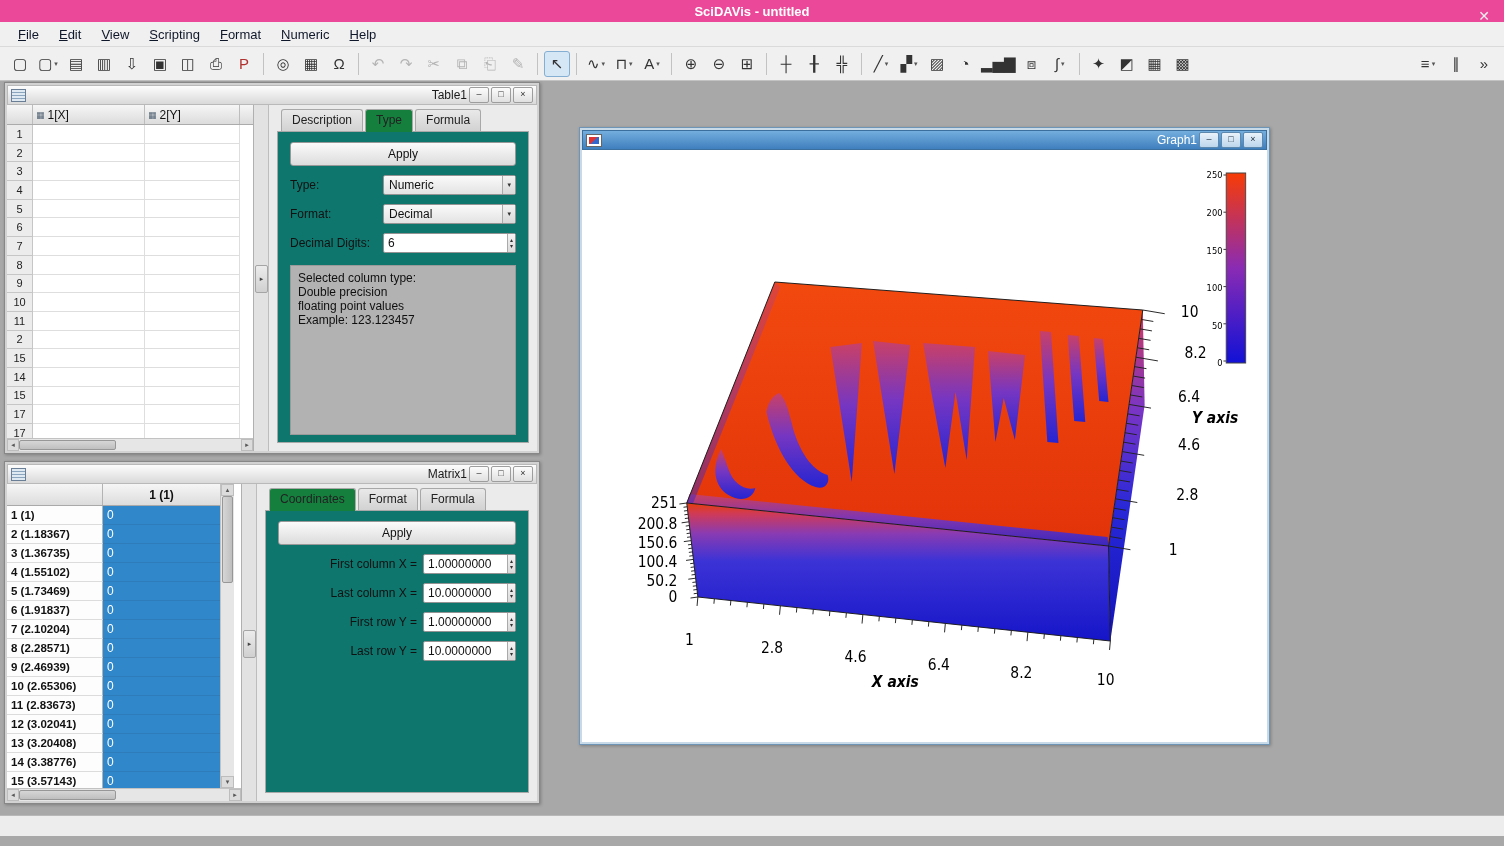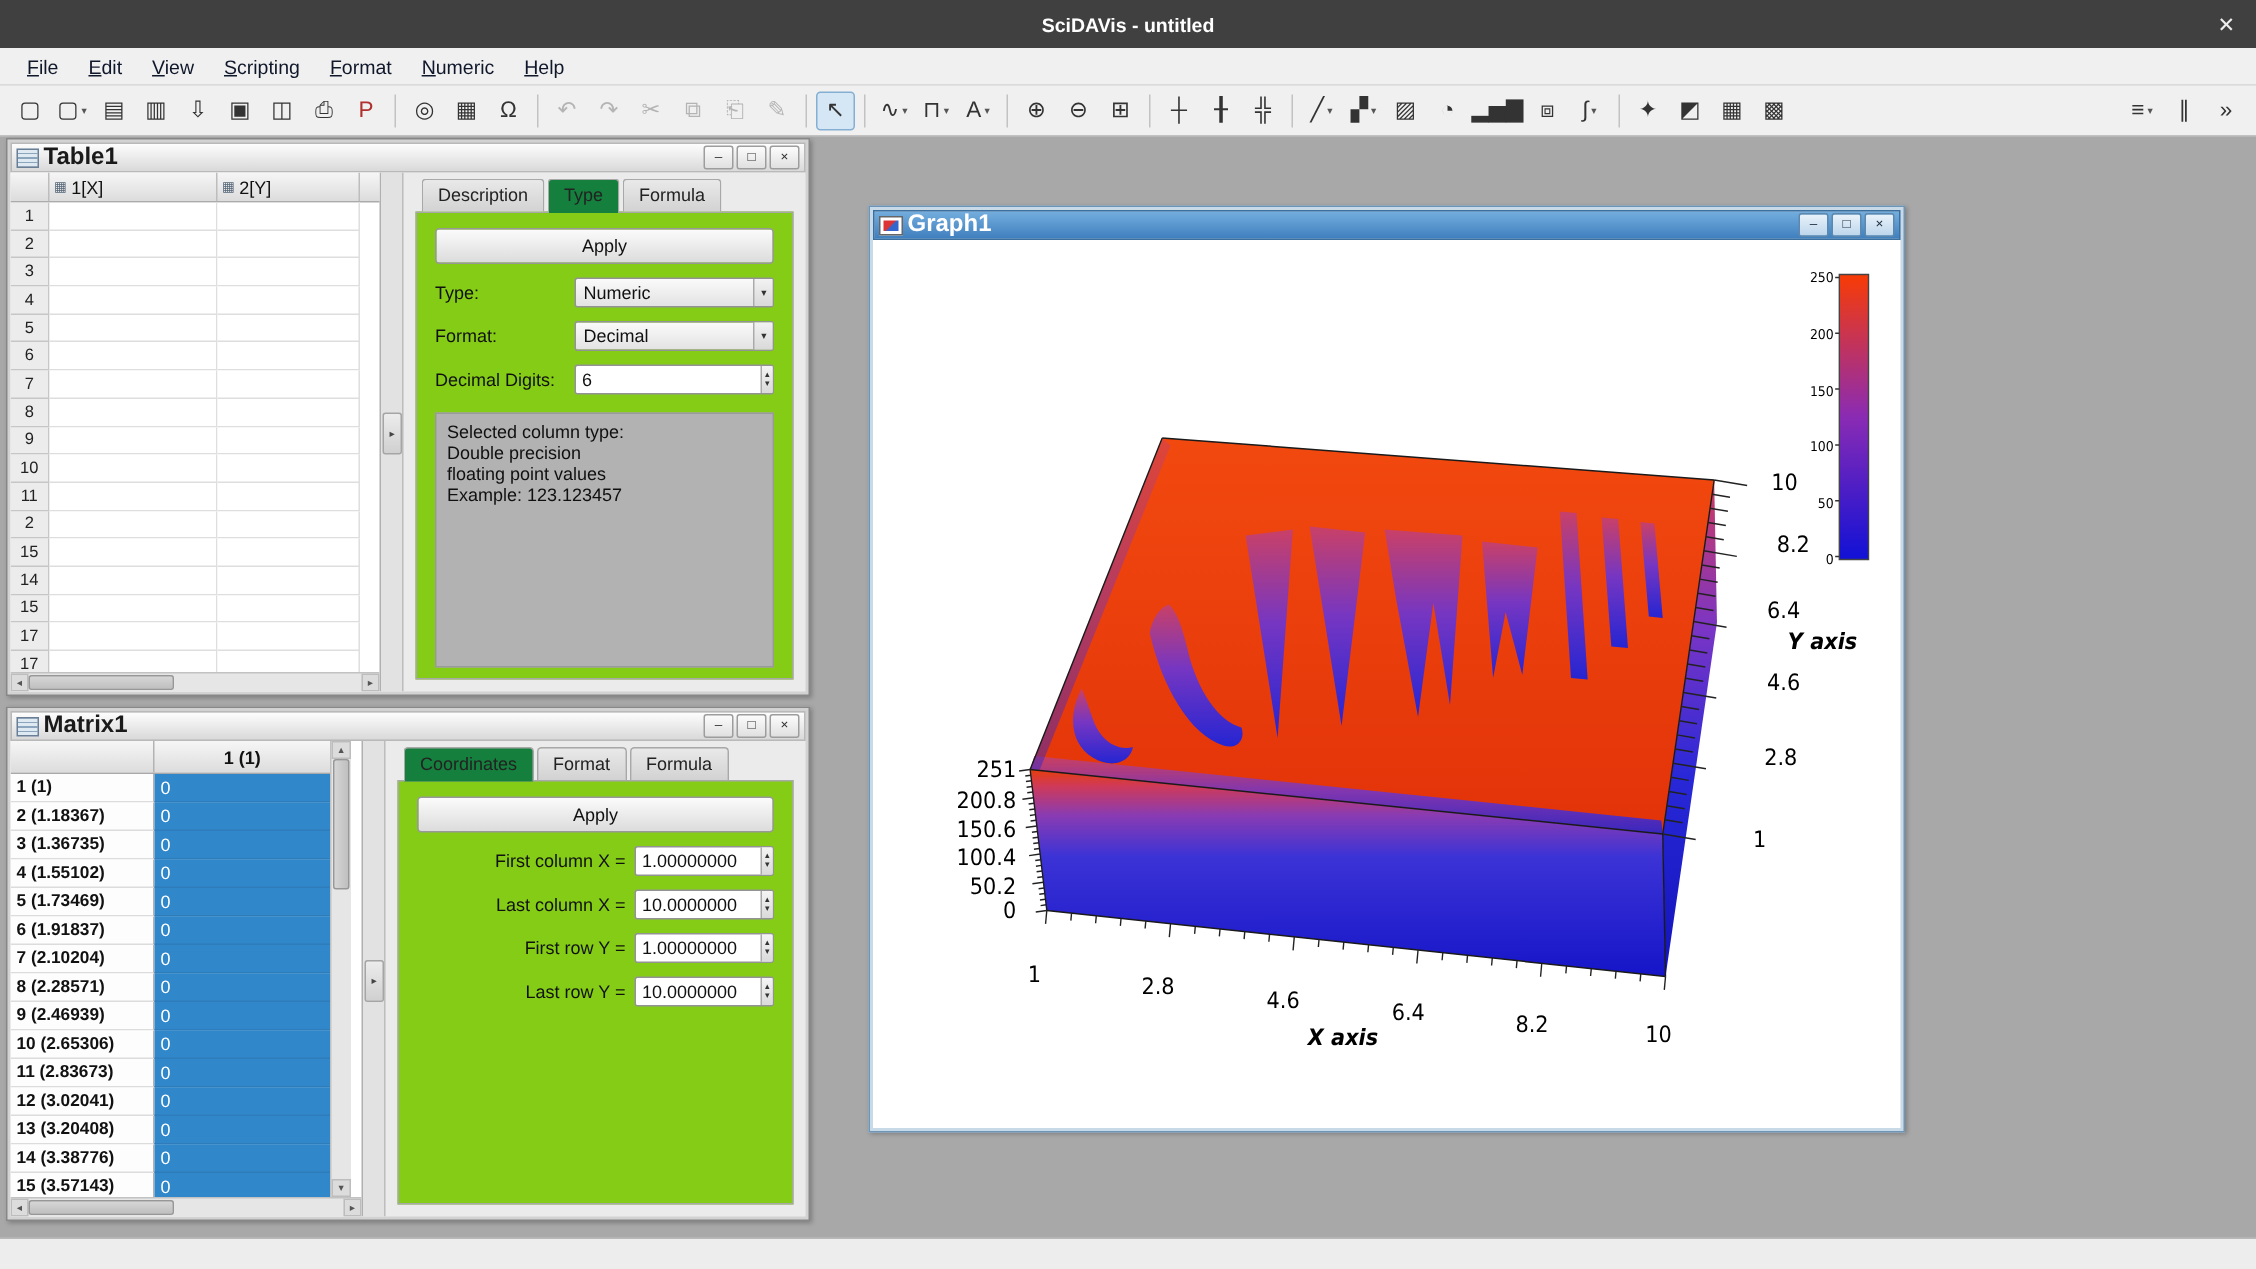--- a/index.html
+++ b/index.html
@@ -1,20 +1,20 @@
 <!DOCTYPE html>
 <html><head>
 <meta charset="utf-8">
 <style>
   html,body{margin:0;padding:0}
   body{width:1504px;height:846px;position:relative;overflow:hidden;
        font-family:"Liberation Sans","DejaVu Sans",sans-serif;background:#a8a8a8;font-size:13px;color:#111}
 
   
-  .titlebar{height:32px;background:#404040;color:#fff;display:flex;align-items:center;justify-content:center;position:relative}
+  .titlebar{height:22px;background:#ec4899;color:#fff;display:flex;align-items:center;justify-content:center;position:relative}
   .apptitle{font-weight:bold;font-size:13px}
   .appclose{position:absolute;right:14px;top:8px;font-size:14px;color:#eee;cursor:default}
 
   
   .menubar{height:24px;background:#f0f0f0;border-bottom:1px solid #dadada;display:flex;align-items:center;padding-left:8px}
   .menu-item{display:block;padding:3px 10px;color:#0f172a}
   .menu-item::first-letter{text-decoration:underline}
 
   
   .toolbar{height:33px;background:#f0f0f0;border-bottom:1px solid #c2c2c2;display:flex;align-items:center;padding:0 6px}
@@ -28,21 +28,21 @@
   .tsep{width:1px;height:22px;background:#c2c2c2;margin:0 5px}
 
   
   .mdi{position:relative;height:734px;background:#a8a8a8}
 
   
   .window{position:absolute;box-sizing:border-box;border:1px solid #878787;background:#d2d2d2;padding:2px;
           display:flex;flex-direction:column;box-shadow:1px 1px 3px rgba(0,0,0,.25)}
   .win-titlebar{height:20px;flex:0 0 20px;display:flex;align-items:center;padding:0 3px;
                 background:linear-gradient(#fdfdfd,#d9d9d9);border:1px solid #b9b9b9;box-sizing:border-box}
-  .win-title{flex:1;text-align:left;font-weight:bold;font-size:16px;color:#1a1a1a}
+  .win-title{flex:1;text-align:right;font-weight:normal;font-size:12px;color:#1a1a1a}
   .win-btn{width:18px;height:14px;margin-left:2px;border:1px solid #9d9d9d;border-radius:2px;
            background:linear-gradient(#fcfcfc,#e0e0e0);font-size:9px;line-height:12px;text-align:center;color:#333;cursor:default}
   .grid-icon{width:13px;height:11px;margin-right:3px;border:1px solid #6a7f96;
              background:repeating-linear-gradient(#dfe9f2 0 2px,#8aa5bd 2px 3px),#dfe9f2}
   .win-body{flex:1;display:flex;background:#ebebeb;overflow:hidden;position:relative}
 
   
   .win-graph{border-color:#6e94b6;background:#c8d9e8}
   .win-graph .win-titlebar{background:linear-gradient(#74aede,#3f7fbe);border-color:#3a6f9e}
   .win-graph .win-title{color:#fff}
@@ -81,21 +81,21 @@
   .splitter .grip{position:absolute;left:1px;width:11px;height:26px;top:calc(50% - 13px);
                   background:linear-gradient(#ececec,#d0d0d0);border:1px solid #a5a5a5;border-radius:2px;
                   display:flex;align-items:center;justify-content:center;font-size:7px;color:#444}
 
   
   .panel{flex:1;display:flex;flex-direction:column;padding:4px 8px 8px;box-sizing:border-box;min-width:0}
   .tabs{display:flex;margin-left:4px;position:relative;z-index:2}
   .tab{padding:3px 10px 4px;font-size:12px;background:linear-gradient(#e9e9e9,#d2d2d2);border:1px solid #a8a8a8;
        border-bottom:none;border-radius:3px 3px 0 0;margin-right:2px;color:#222;cursor:default}
   .tab.active{background:#15803d;padding-bottom:5px;margin-bottom:-1px}
-  .panel-body{flex:1;border:1px solid #a8a8a8;background:#84cc16;padding:10px 12px;position:relative;min-height:0}
+  .panel-body{flex:1;border:1px solid #a8a8a8;background:#0f766e;padding:10px 12px;position:relative;min-height:0}
   .btn{display:block;width:100%;box-sizing:border-box;padding:4px 0;font-size:12px;text-align:center;
        background:linear-gradient(#fbfbfb,#dcdcdc);border:1px solid #989898;border-radius:3px;color:#111;cursor:default;
        font-family:inherit}
   .frow{display:flex;align-items:center;margin-top:9px;font-size:12px}
   .frow label{flex:1;color:#111}
   .frow.right label{text-align:right;margin-right:6px}
   .combo,.spin{height:20px;box-sizing:border-box;border:1px solid #939393;border-radius:2px;display:flex;align-items:center;font-size:12px}
   .combo{width:133px;flex:0 0 133px;background:linear-gradient(#fafafa,#e3e3e3);padding-left:5px}
   .combo .carrow{margin-left:auto;border-left:1px solid #aaa;align-self:stretch;display:flex;align-items:center;padding:0 4px;font-size:7px;color:#333;background:linear-gradient(#f2f2f2,#d9d9d9)}
   .spin{background:#fff;padding-left:4px}

